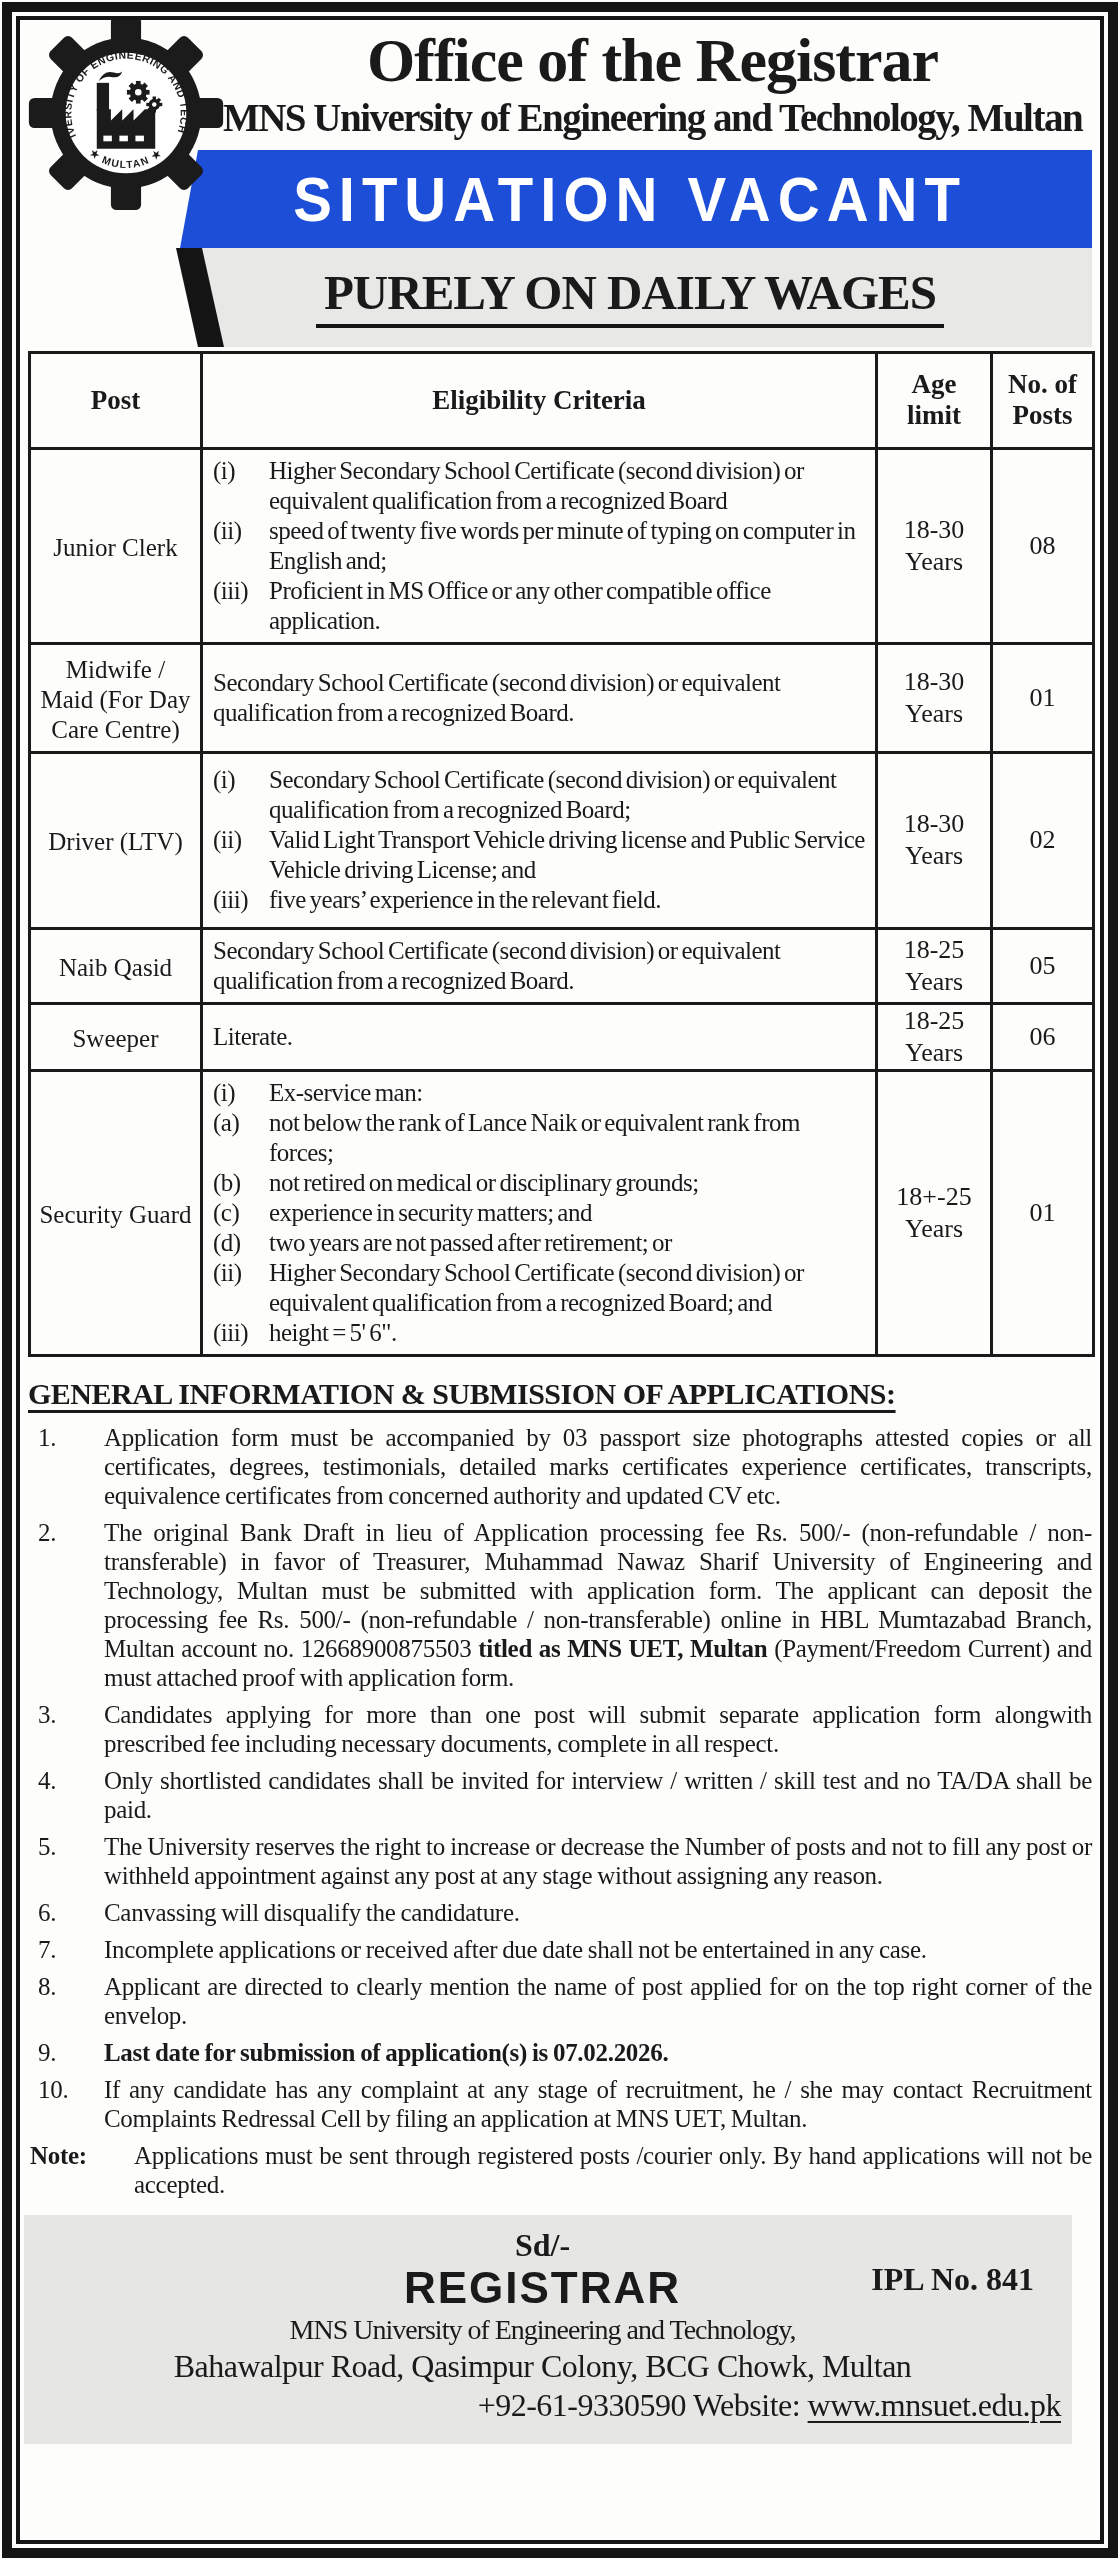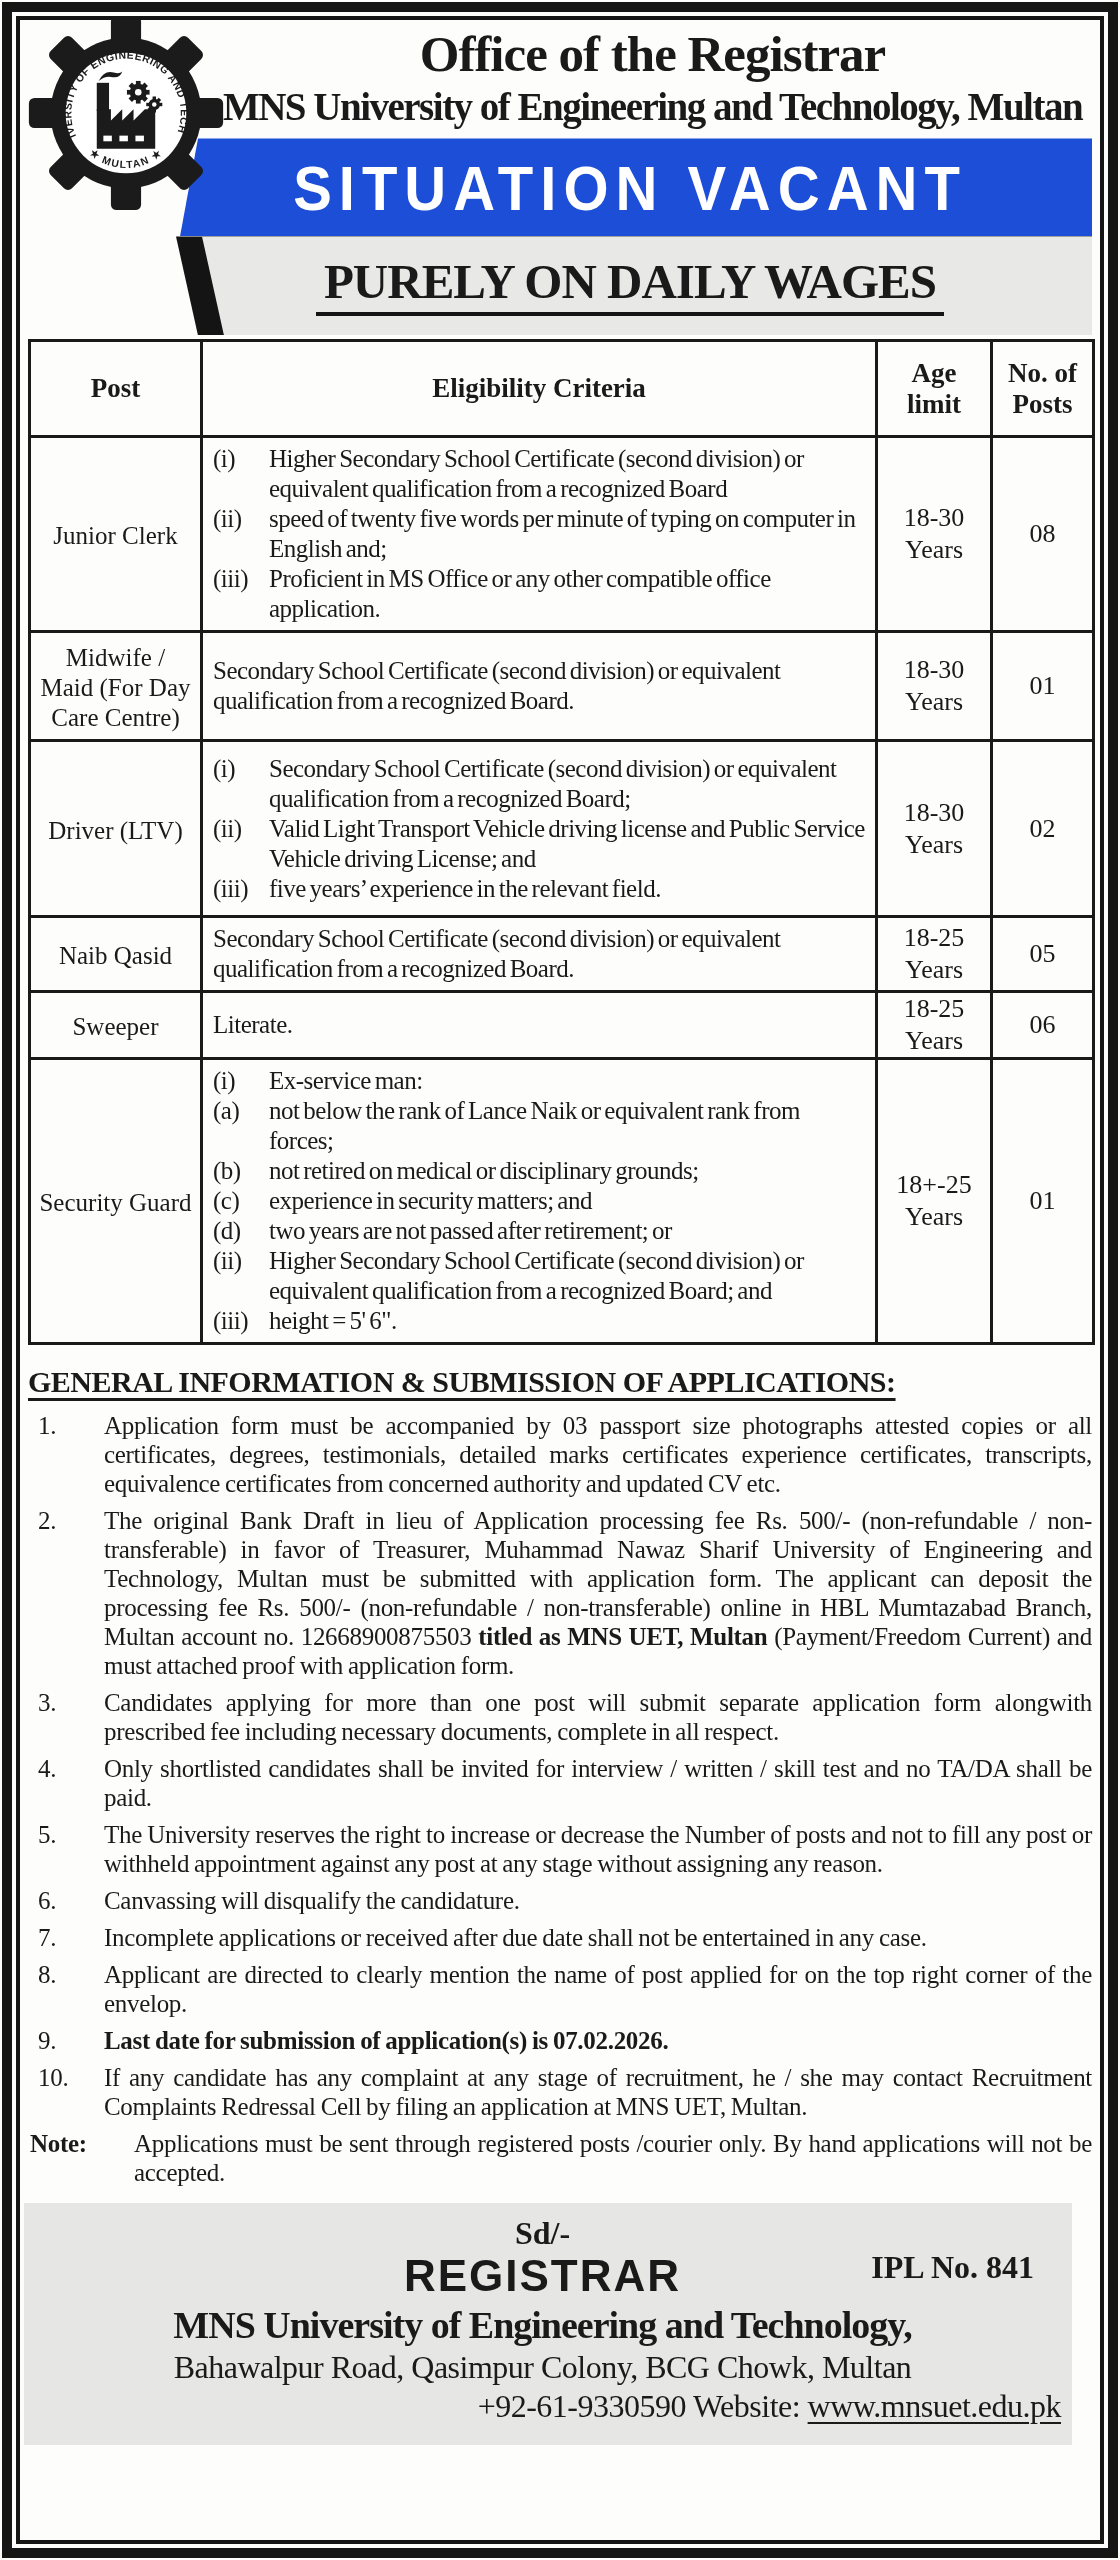--- a/index.html
+++ b/index.html
@@ -9,21 +9,21 @@
     background:#fdfdfc; color:#1a1a1a; overflow:hidden;
     font-family:"Liberation Serif", serif;
   }
   .frame-outer { position:absolute; inset:2px; border:10px solid #151515; pointer-events:none; z-index:50; }
   .frame-inner { position:absolute; inset:16px; border:4px solid #151515; pointer-events:none; z-index:50; }
   .content { position:relative; padding:24px 28px 0 28px; }
 
   
   .logo-wrap { position:absolute; left:22px; top:14px; width:208px; height:198px; z-index:5; }
   .header-text { margin-left:185px; text-align:center; padding-top:4px; }
-  .doc-title { font-size:51px; font-weight:bold; letter-spacing:-1px; line-height:1.05; }
+  .doc-title { font-size:62px; font-weight:bold; letter-spacing:-1px; line-height:1.05; }
   .doc-subtitle { font-size:39px; font-weight:bold; letter-spacing:-1.5px; line-height:1.1; margin-top:4px; }
   .banner {
     margin-left:140px; margin-top:10px; height:98px; background:#1d4ed8;
     clip-path:polygon(30px 0, 100% 0, 100% 100%, 12px 100%);
     display:flex; align-items:center; justify-content:center;
   }
   .banner-text {
     color:#fff; font-family:"Liberation Sans", sans-serif; font-weight:900;
     font-size:58px; letter-spacing:7px; transform:scaleY(1.08);
   }
@@ -77,21 +77,21 @@
   .info-item.bold-item .info-text { font-weight:bold; }
 
   
   .footer-box {
     position:relative; margin:16px 0 0 -4px; width:1048px; background:#e6e6e4;
     text-align:center; padding:12px 11px 20px 0;
   }
   .sd { font-size:32px; font-weight:bold; }
   .registrar { font-family:"Liberation Sans", sans-serif; font-size:44px; font-weight:900; letter-spacing:2px; line-height:1.1; }
   .ipl { position:absolute; right:38px; top:46px; font-size:32px; font-weight:bold; }
-  .f-org { font-size:38px; font-weight:bold; letter-spacing:-1px; margin-top:2px; }
+  .f-org { font-size:28px; font-weight:normal; letter-spacing:-1px; margin-top:2px; }
   .f-addr { font-size:32px; letter-spacing:-0.5px; margin-top:2px; }
   .f-contact { font-size:32px; letter-spacing:-0.5px; margin-top:2px;text-align:right; }
   .f-site { text-decoration:underline; text-underline-offset:5px; text-decoration-thickness:2px; }
 </style>
 </head>
 <body>
 
 <div class="page">
   <div class="frame-outer"></div>
   <div class="frame-inner"></div>

